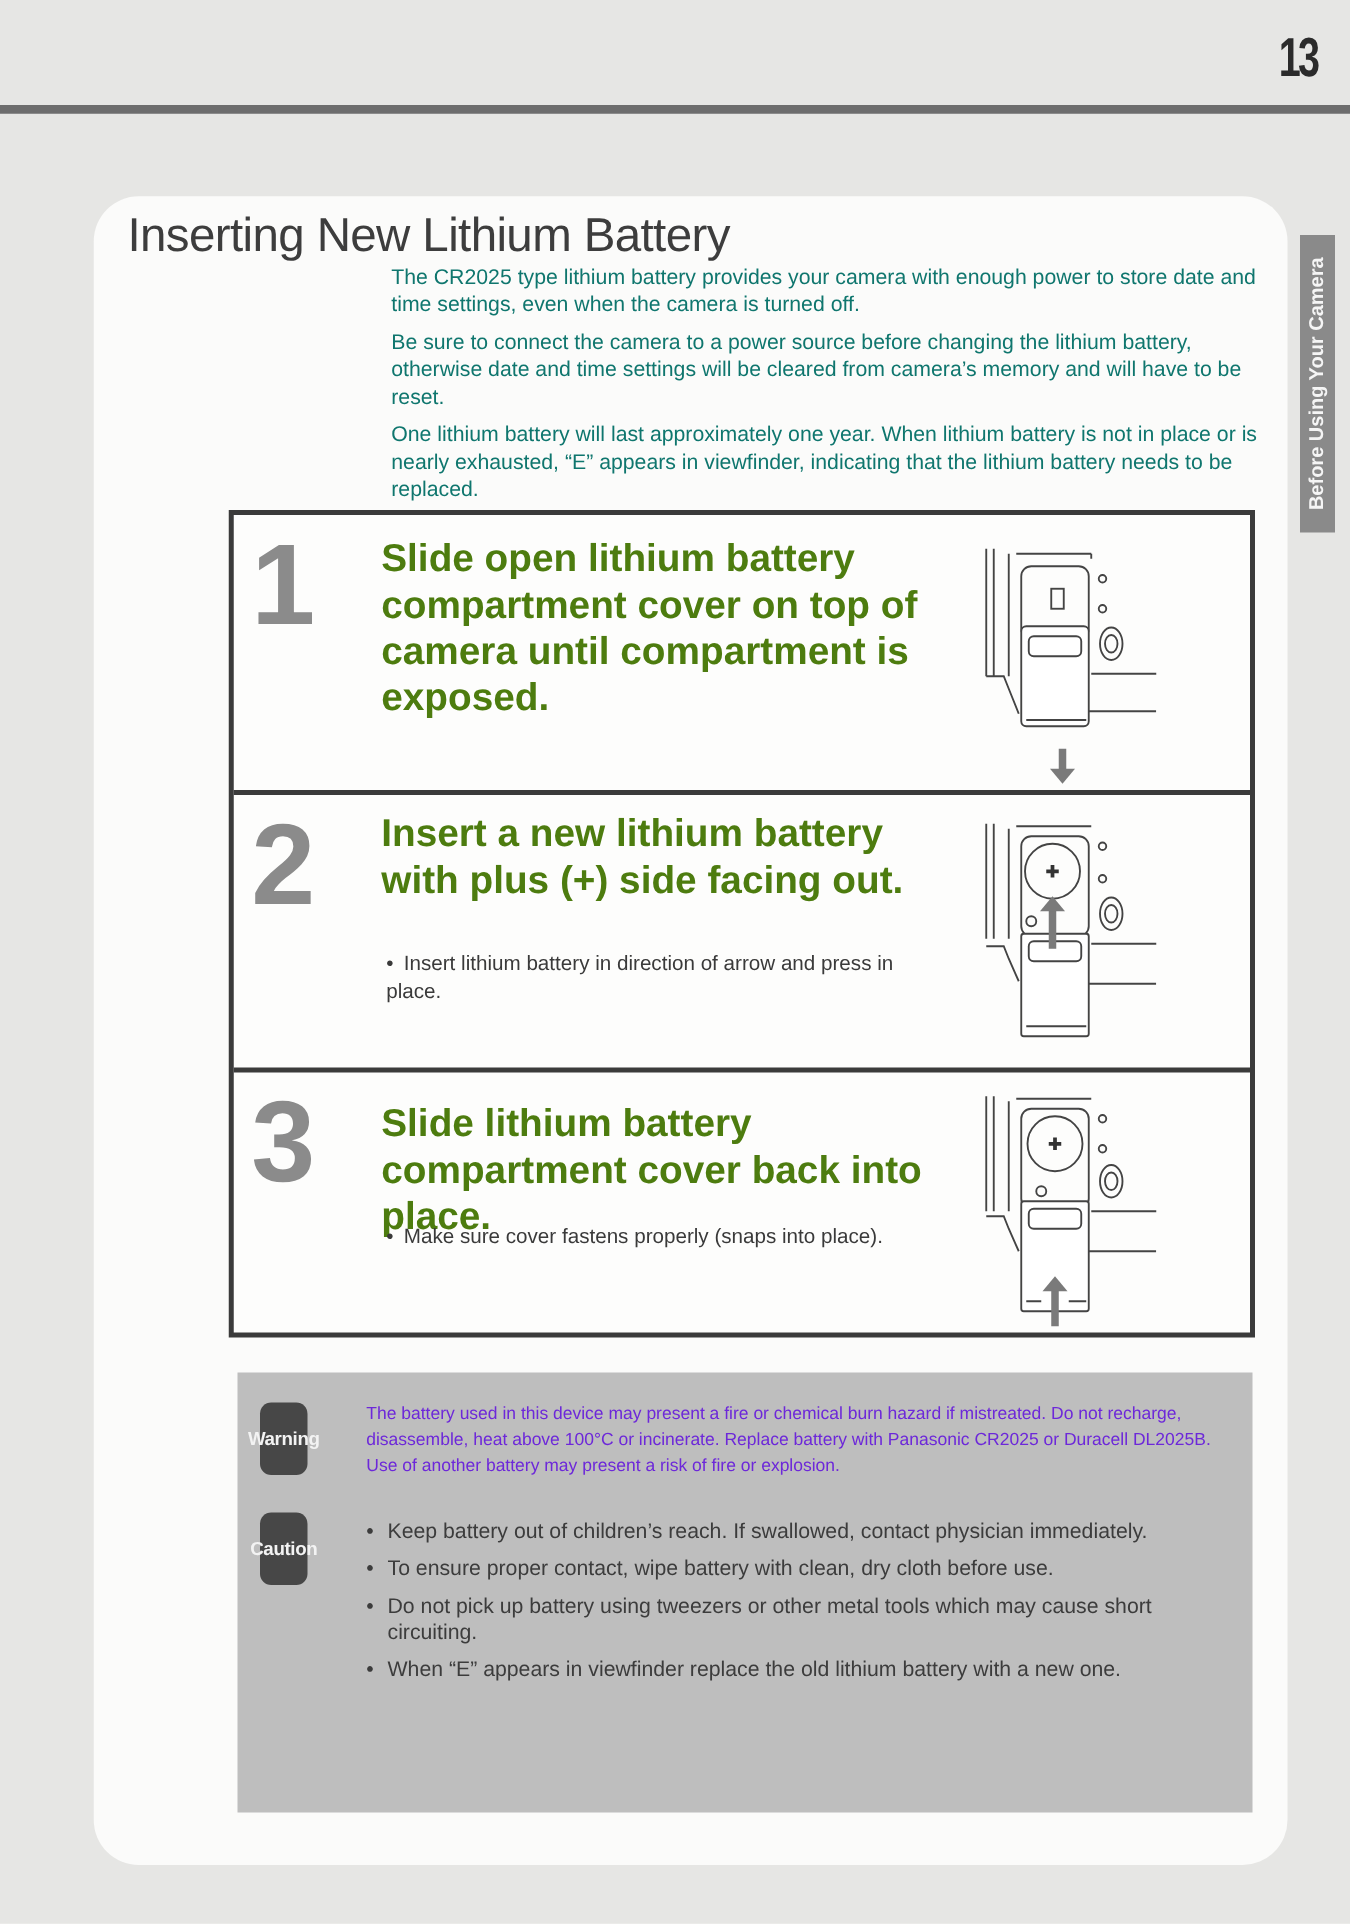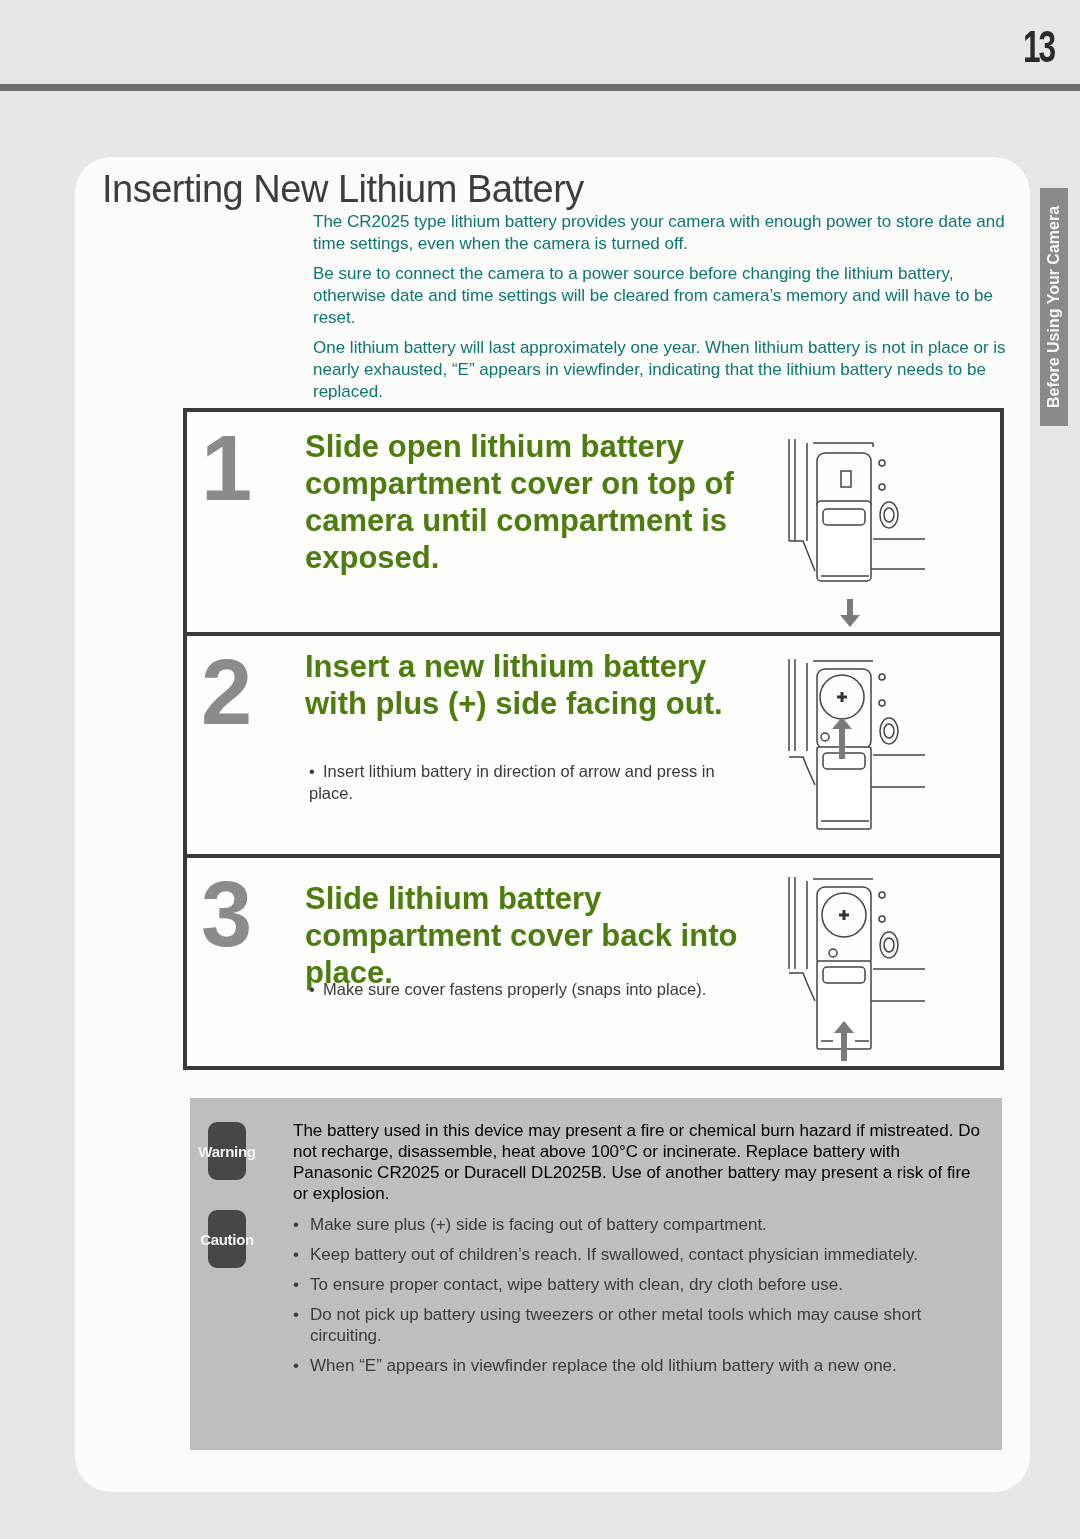--- a/index.html
+++ b/index.html
@@ -75,21 +75,21 @@
     }
     .badge {
       position: absolute; left: 18px; width: 38px; height: 58px;
       background: #474747; border-radius: 9px;
       color: #f3f3f3; font-weight: bold; font-size: 15px;
       display: flex; align-items: center; justify-content: center;
       letter-spacing: -0.3px;
     }
     .warning-text {
       position: absolute; top: 22px; left: 103px; width: 690px;
-      font-size: 17px; line-height: 21px; color: #000000;
+      font-size: 14px; line-height: 21px; color: #6d28d9;
     }
     .caution-list {
       position: absolute; top: 116px; left: 103px; width: 690px;
       list-style: none; font-size: 17px; line-height: 21px; color: #3c3c3c;
     }
     .caution-list li { padding-left: 17px; text-indent: -17px; margin-bottom: 9px; }
     .caution-list li::before { content: "•"; display: inline-block; width: 17px; text-indent: 0; }
   </style>
 </head>
 <body>
@@ -206,19 +206,18 @@
     </svg>
   </div>
 </div>
 
 <div class="notice">
   <div class="badge" style="top:24px;">Warning</div>
   <p class="warning-text">The battery used in this device may present a fire or chemical burn hazard if mistreated. Do not recharge, disassemble, heat above 100°C or incinerate. Replace battery with Panasonic CR2025 or Duracell DL2025B. Use of another battery may present a risk of fire or explosion.</p>
 
   <div class="badge" style="top:112px;">Caution</div>
   <ul class="caution-list">
-    <li>Make sure plus (+) side is facing out of battery compartment.</li>
     <li>Keep battery out of children’s reach. If swallowed, contact physician immediately.</li>
     <li>To ensure proper contact, wipe battery with clean, dry cloth before use.</li>
     <li>Do not pick up battery using tweezers or other metal tools which may cause short circuiting.</li>
     <li>When “E” appears in viewfinder replace the old lithium battery with a new one.</li>
   </ul>
 </div>
 
 </body></html>

